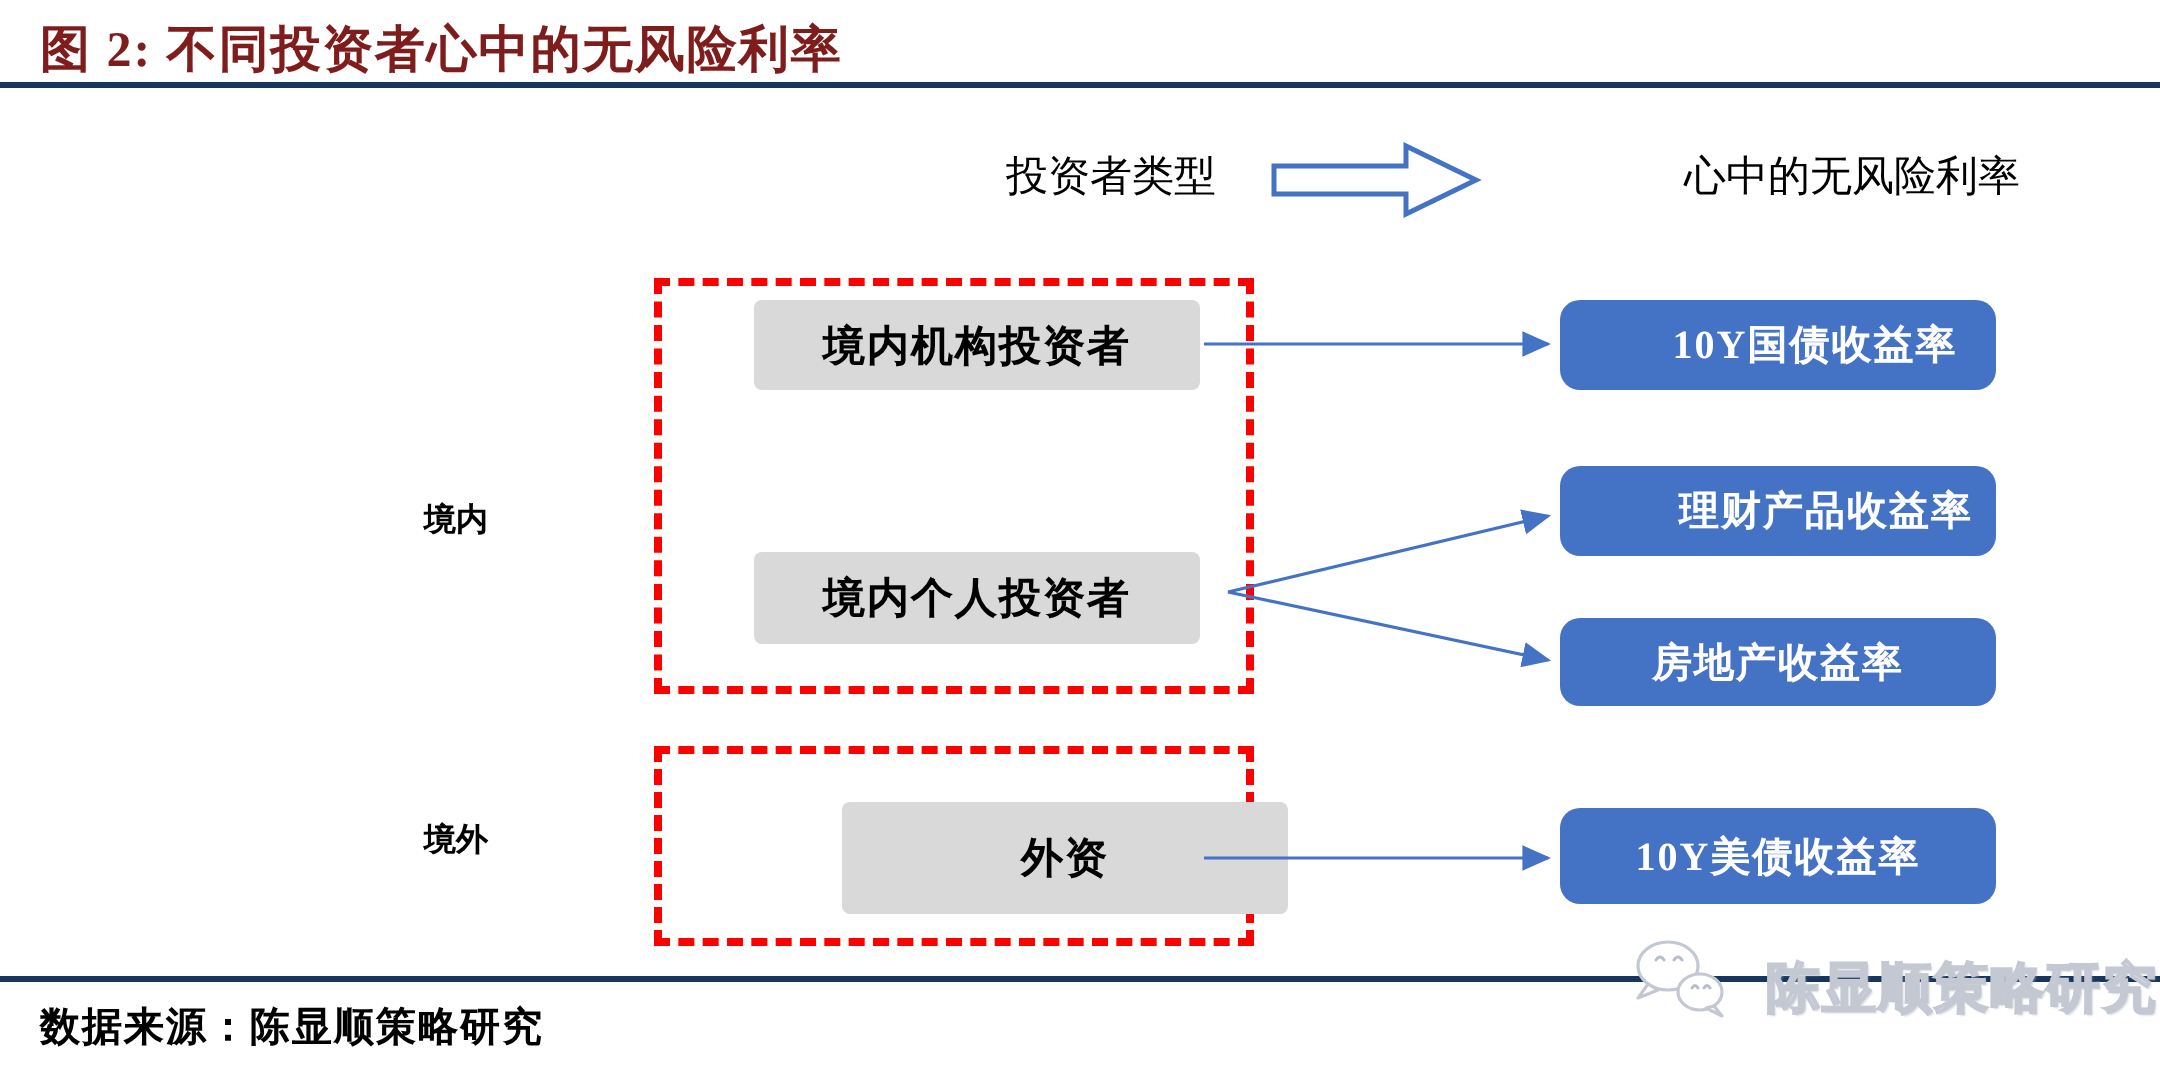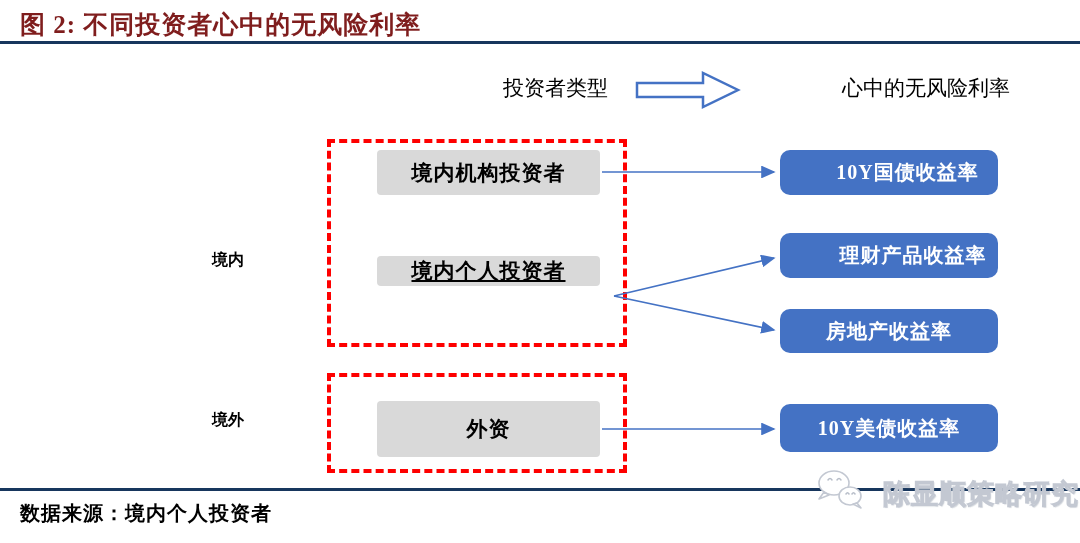--- a/index.html
+++ b/index.html
@@ -64,22 +64,22 @@
     border-radius: 4px;
     display: flex;
     align-items: center;
     justify-content: center;
     font-size: 21px;
     font-weight: bold;
     color: #000000;
     letter-spacing: 1px;
   }
   .investor-box.inst   { top: 150px; height: 45px; }
-  .investor-box.indiv  { top: 256px; height: 30px; text-decoration: underline; }
-  .investor-box.foreign{ top: 401px; height: 56px; }
+  .investor-box.indiv  { top: 276px; height: 46px; }
+  .investor-box.foreign{ top: 401px; height: 56px; margin-left: 44px; }
 
   .rate-box {
     position: absolute;
     left: 780px;
     width: 218px;
     background: #4472c4;
     border-radius: 10px;
     display: flex;
     align-items: center;
     justify-content: center;
@@ -187,21 +187,21 @@
       </marker>
     </defs>
     <line x1="602" y1="172" x2="774" y2="172" stroke="#4472c4" stroke-width="1.6" marker-end="url(#ah)"></line>
     <line x1="614" y1="296" x2="774" y2="258" stroke="#4472c4" stroke-width="1.6" marker-end="url(#ah)"></line>
     <line x1="614" y1="296" x2="774" y2="330" stroke="#4472c4" stroke-width="1.6" marker-end="url(#ah)"></line>
     <line x1="602" y1="429" x2="774" y2="429" stroke="#4472c4" stroke-width="1.6" marker-end="url(#ah)"></line>
   </svg>
 
   <div class="bottom-rule"></div>
 
-  <div class="source-line">数据来源：境内个人投资者</div>
+  <div class="source-line">数据来源：陈显顺策略研究</div>
 
   <div class="watermark">
     <svg width="56" height="46" viewBox="0 0 56 46">
       <g fill="#ffffff" stroke="#c3c8d2" stroke-width="1.6">
         <ellipse cx="22" cy="17" rx="15" ry="12"></ellipse>
         <path d="M12,26 L7,33 L17,29 Z" stroke-linejoin="round"></path>
         <ellipse cx="38" cy="30" rx="11" ry="9"></ellipse>
         <path d="M45,37 L49,42 L41,38 Z" stroke-linejoin="round"></path>
       </g>
       <g stroke="#b8bec9" stroke-width="1.5" fill="none" stroke-linecap="round">

